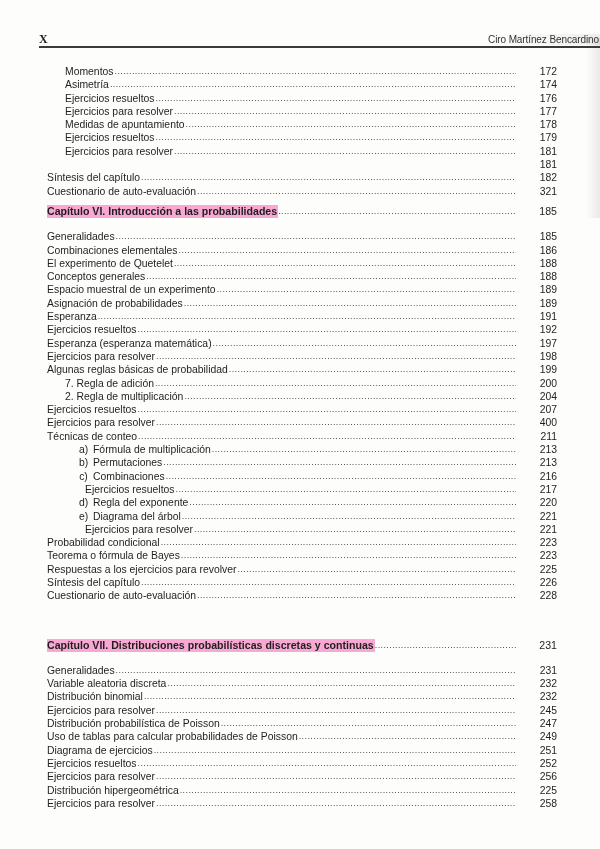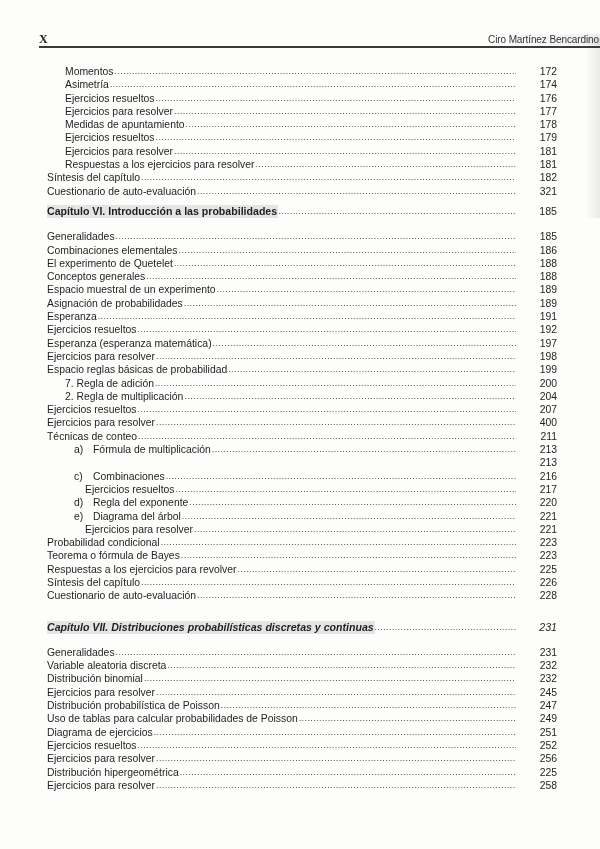--- a/index.html
+++ b/index.html
@@ -45,25 +45,25 @@
   .row .dots {
     flex: 1 1 auto; overflow: hidden; color: #444; letter-spacing: 0.4px; font-size: 9px;
   }
   .row .dots::after {
     content: "........................................................................................................................................................................................................................";
   }
   .row .page {
     position: absolute; right: 5px; width: 30px; text-align: right;
   }
   .indent1 .leader { left: 18px; width: 451px; }
-  .indent2 .leader { left: 27px; width: 442px; }
+  .indent2 .leader { left: 27px; width: 442px; text-align: center; }
   .indent3 .leader { left: 38px; width: 431px; }
   .letter { display: inline-block; width: 19px; }
   .chapter { height: 13.3px; font-weight: bold; margin-top: 7px; margin-bottom: 12px; font-size: 10.6px; }
-  .chapter .title { background: #e5e5e5; }
+  .chapter .title { background: #f9a8d4; }
   .chapter .dots { font-weight: normal; }
   .chapter .page { font-weight: normal; }
 </style>
 </head>
 <body>
 
 <div class="page-shadow"></div>
 
 <div class="header">
   <span class="roman">X</span>
@@ -116,24 +116,20 @@
         <span class="page">179</span>
       </div>
       <div class="row indent1">
         <div class="leader">
           <span class="title">Ejercicios para resolver</span>
           <span class="dots"></span>
         </div>
         <span class="page">181</span>
       </div>
       <div class="row indent1">
-        <div class="leader">
-          <span class="title">Respuestas a los ejercicios para resolver</span>
-          <span class="dots"></span>
-        </div>
         <span class="page">181</span>
       </div>
       <div class="row">
         <div class="leader">
           <span class="title">Síntesis del capítulo</span>
           <span class="dots"></span>
         </div>
         <span class="page">182</span>
       </div>
       <div class="row">
@@ -218,21 +214,21 @@
       </div>
       <div class="row">
         <div class="leader">
           <span class="title">Ejercicios para resolver</span>
           <span class="dots"></span>
         </div>
         <span class="page">198</span>
       </div>
       <div class="row">
         <div class="leader">
-          <span class="title">Espacio reglas básicas de probabilidad</span>
+          <span class="title">Algunas reglas básicas de probabilidad</span>
           <span class="dots"></span>
         </div>
         <span class="page">199</span>
       </div>
       <div class="row indent1">
         <div class="leader">
           <span class="title">7. Regla de adición</span>
           <span class="dots"></span>
         </div>
         <span class="page">200</span>
@@ -266,20 +262,24 @@
         <span class="page">211</span>
       </div>
       <div class="row indent2">
         <div class="leader">
           <span class="title"><span class="letter">a)</span><span>Fórmula de multiplicación</span></span>
           <span class="dots"></span>
         </div>
         <span class="page">213</span>
       </div>
       <div class="row indent2">
+        <div class="leader">
+          <span class="title"><span class="letter">b)</span><span>Permutaciones</span></span>
+          <span class="dots"></span>
+        </div>
         <span class="page">213</span>
       </div>
       <div class="row indent2">
         <div class="leader">
           <span class="title"><span class="letter">c)</span><span>Combinaciones</span></span>
           <span class="dots"></span>
         </div>
         <span class="page">216</span>
       </div>
       <div class="row indent3">
@@ -340,21 +340,21 @@
       </div>
       <div class="row">
         <div class="leader">
           <span class="title">Cuestionario de auto-evaluación</span>
           <span class="dots"></span>
         </div>
         <span class="page">228</span>
       </div>
     </div>
 
-  <div class="row chapter" style="margin-top:18px;font-style:italic;">
+  <div class="row chapter" style="margin-top:36px;">
     <div class="leader">
       <span class="title">Capítulo VII. Distribuciones probabilísticas discretas y continuas</span>
       <span class="dots"></span>
     </div>
     <span class="page">231</span>
   </div>
   <div id="ch7-section">
       <div class="row">
         <div class="leader">
           <span class="title">Generalidades</span>

